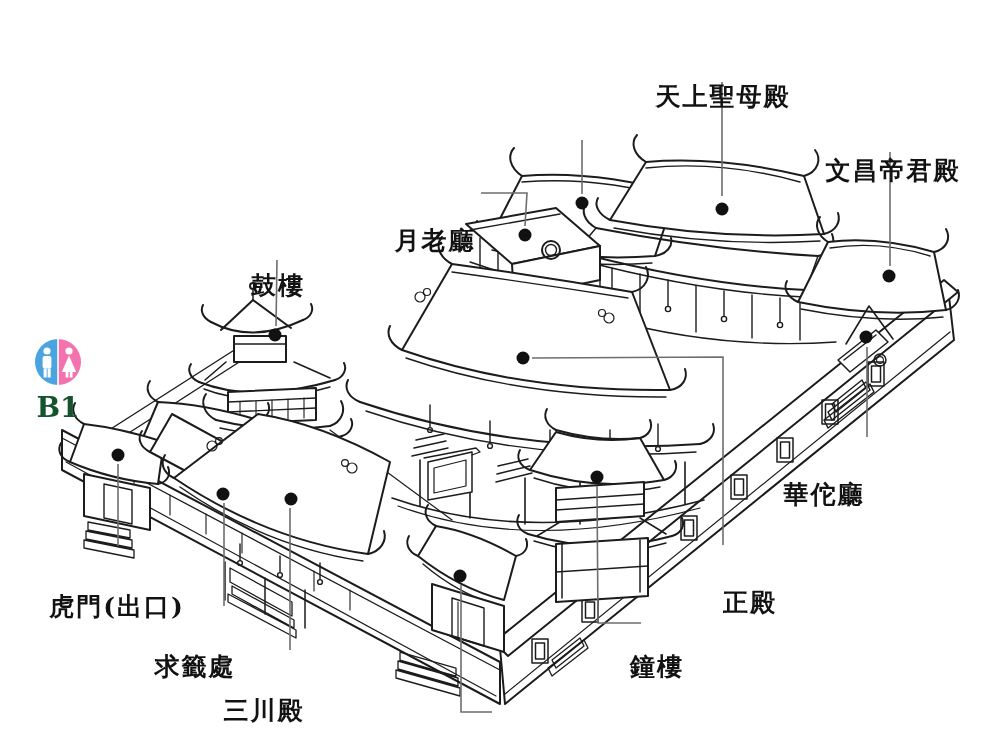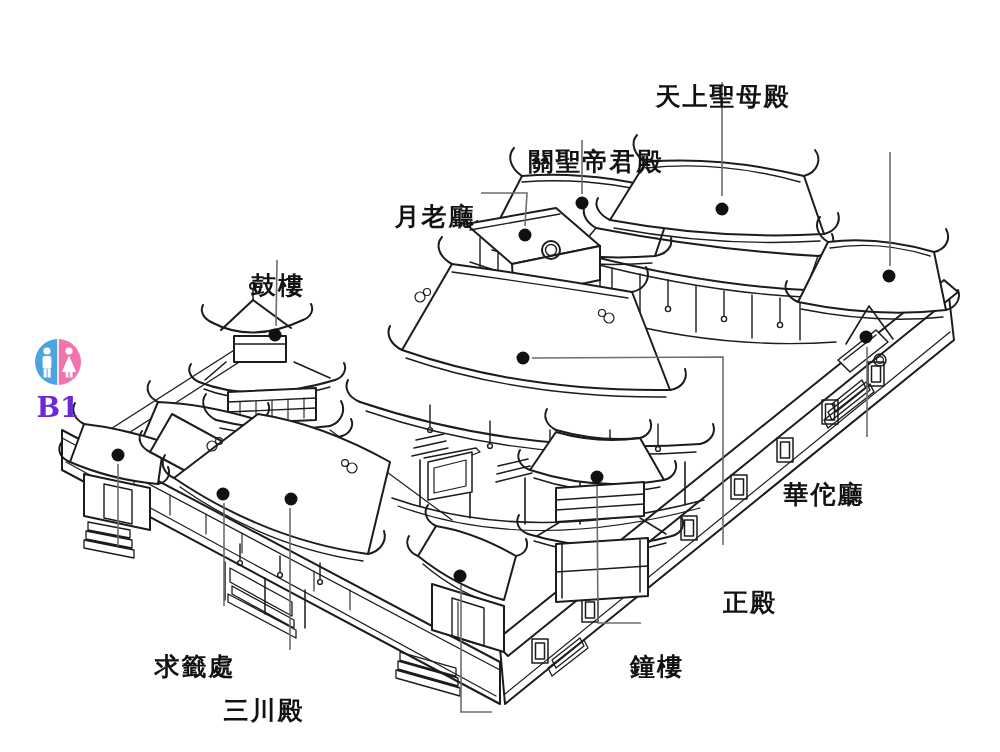--- a/index.html
+++ b/index.html
@@ -4,21 +4,21 @@
 <style>
   html,body{margin:0;padding:0;background:#ffffff;}
   .stage{position:relative;width:1000px;height:752px;background:#ffffff;overflow:hidden;
          font-family:"DejaVu Serif", serif;}
   .stage svg{position:absolute;left:0;top:0;}
   #labels{position:absolute;left:0;top:0;width:100%;height:100%;pointer-events:none;margin-top:40px;}
   .lbl{position:absolute;transform:translate(-50%,-50%);white-space:nowrap;
        font-family:"DejaVu Serif", serif;font-weight:700;font-size:25px;
        letter-spacing:2px;color:#121212;}
   .b1{position:absolute;transform:translate(-50%,-50%);
-      font-family:"DejaVu Serif", serif;font-weight:700;font-size:28px;color:#6d28d9;}
+      font-family:"DejaVu Serif", serif;font-weight:700;font-size:28px;color:#14532d;}
 </style>
 </head>
 <body>
 
 <div class="stage">
 
   <svg id="temple-art" width="1000" height="752" viewBox="0 0 1000 752" fill="none" stroke="#1c1c1c" stroke-width="2" stroke-linecap="round" stroke-linejoin="round">
 
     <g stroke-width="1.4">
       <path d="M70,455 L250,340"></path>
@@ -301,26 +301,27 @@
       <polyline points="224,503 224,606" fill="none" stroke="#6e6e6e" stroke-width="1.6"></polyline>
       <circle cx="223" cy="494" r="6.5" fill="#111111"></circle>
       <polyline points="290,508 290,650" fill="none" stroke="#6e6e6e" stroke-width="1.6"></polyline>
       <circle cx="291" cy="499" r="6.5" fill="#111111"></circle>
       <polyline points="461,585 461,712 492,712" fill="none" stroke="#6e6e6e" stroke-width="1.6"></polyline>
       <circle cx="460" cy="576" r="6.5" fill="#111111"></circle>
     </svg>
 
   <div id="labels">
       <div class="lbl" style="left: 723px; top: 56px;">天上聖母殿</div>
-      <div class="lbl" style="left: 596px; top: 121px;">關聖帝君殿</div>
-      <div class="lbl" style="left: 435px; top: 176px;">月老廳</div>
+      <div class="lbl" style="left: 893px; top: 130px;">文昌帝君殿</div>
+      <div class="lbl" style="left: 435px; top: 200px;">月老廳</div>
       <div class="lbl" style="left: 278px; top: 245px; font-family: Liberation Serif, serif;">鼓樓</div>
       <div class="lbl" style="left: 824px; top: 454px;">華佗廳</div>
       <div class="lbl" style="left: 750px; top: 562px;">正殿</div>
       <div class="lbl" style="left: 657px; top: 626px;">鐘樓</div>
+      <div class="lbl" style="left: 117px; top: 566px;">虎門(出口)</div>
       <div class="lbl" style="left: 195px; top: 626px;">求籤處</div>
       <div class="lbl" style="left: 264px; top: 670px;">三川殿</div>
     </div>
 
   <div>
     <svg width="120" height="120" style="left:0;top:310px" viewBox="0 0 120 120">
       <path d="M58,29 A23,23 0 0 0 58,75 Z" fill="#4aa4e0"></path>
       <path d="M58,29 A23,23 0 0 1 58,75 Z" fill="#f273ae"></path>
       <line x1="58" y1="29" x2="58" y2="75" stroke="#ffffff" stroke-width="1.6"></line>
       <g fill="#ffffff">

